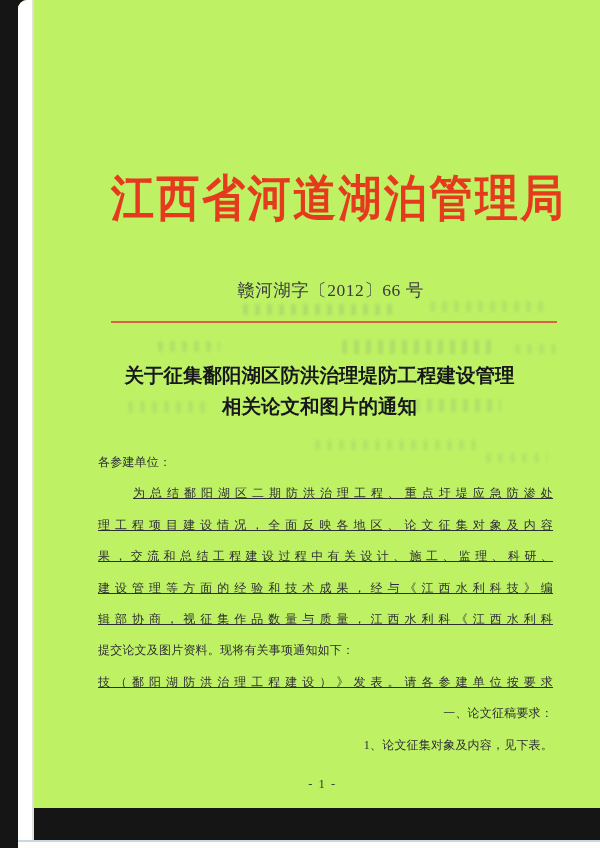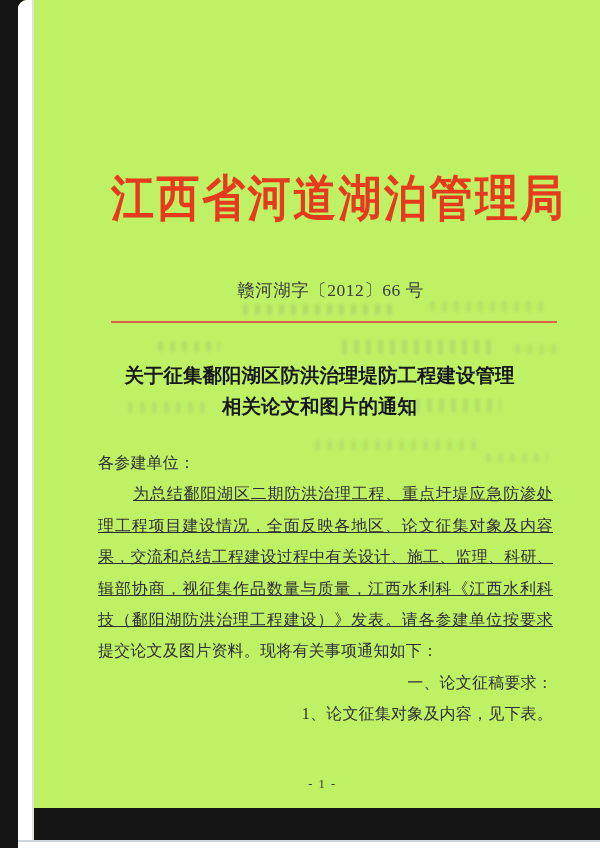--- a/index.html
+++ b/index.html
@@ -71,21 +71,21 @@
     position: absolute; left: 0; right: 0; top: 360px;
     text-align: center;
     font-size: 19.5px; font-weight: bold;
     line-height: 31px;
     color: #17171c;
     transform: translateX(3px);
   }
   .body-text {
     position: absolute; left: 80px; top: 447px;
     width: 455px;
-    font-size: 16px; line-height: 31.4px;
+    font-size: 12px; line-height: 31.4px;
     color: #2e2e35;
     letter-spacing: 0.2px;
   }
   .line { height: 31.4px; overflow: hidden; white-space: nowrap; }
   .line.fill { white-space: normal; text-align: justify; text-align-last: justify; text-decoration: underline; }
   .line.indent { text-indent: 35px; text-align: right; }
   .page-number {
     position: absolute; left: 0; right: 0; top: 777px;
     text-align: center;
     font-size: 12.5px; letter-spacing: 1.5px;
@@ -139,23 +139,24 @@
     <div class="doc-title">
       <div>关于征集鄱阳湖区防洪治理堤防工程建设管理</div>
       <div>相关论文和图片的通知</div>
     </div>
 
     <div class="body-text">
       <div class="line">各参建单位：</div>
       <div class="line indent fill">为总结鄱阳湖区二期防洪治理工程、重点圩堤应急防渗处</div>
       <div class="line fill">理工程项目建设情况，全面反映各地区、论文征集对象及内容</div>
       <div class="line fill">果，交流和总结工程建设过程中有关设计、施工、监理、科研、</div>
+      <div class="line fill">建设管理等方面的经验和技术成果，经与《江西水利科技》编</div>
       <div class="line fill">辑部协商，视征集作品数量与质量，江西水利科《江西水利科</div>
+      <div class="line">提交论文及图片资料。现将有关事项通知如下：</div>
       <div class="line fill">技（鄱阳湖防洪治理工程建设）》发表。请各参建单位按要求</div>
-      <div class="line">提交论文及图片资料。现将有关事项通知如下：</div>
       <div class="line indent">一、论文征稿要求：</div>
       <div class="line indent">1、论文征集对象及内容，见下表。</div>
     </div>
 
     <div class="page-number">- 1 -</div>
 
     <div class="bottom-strip"></div>
     <div class="bottom-line"></div>
   </div>
 </div>

